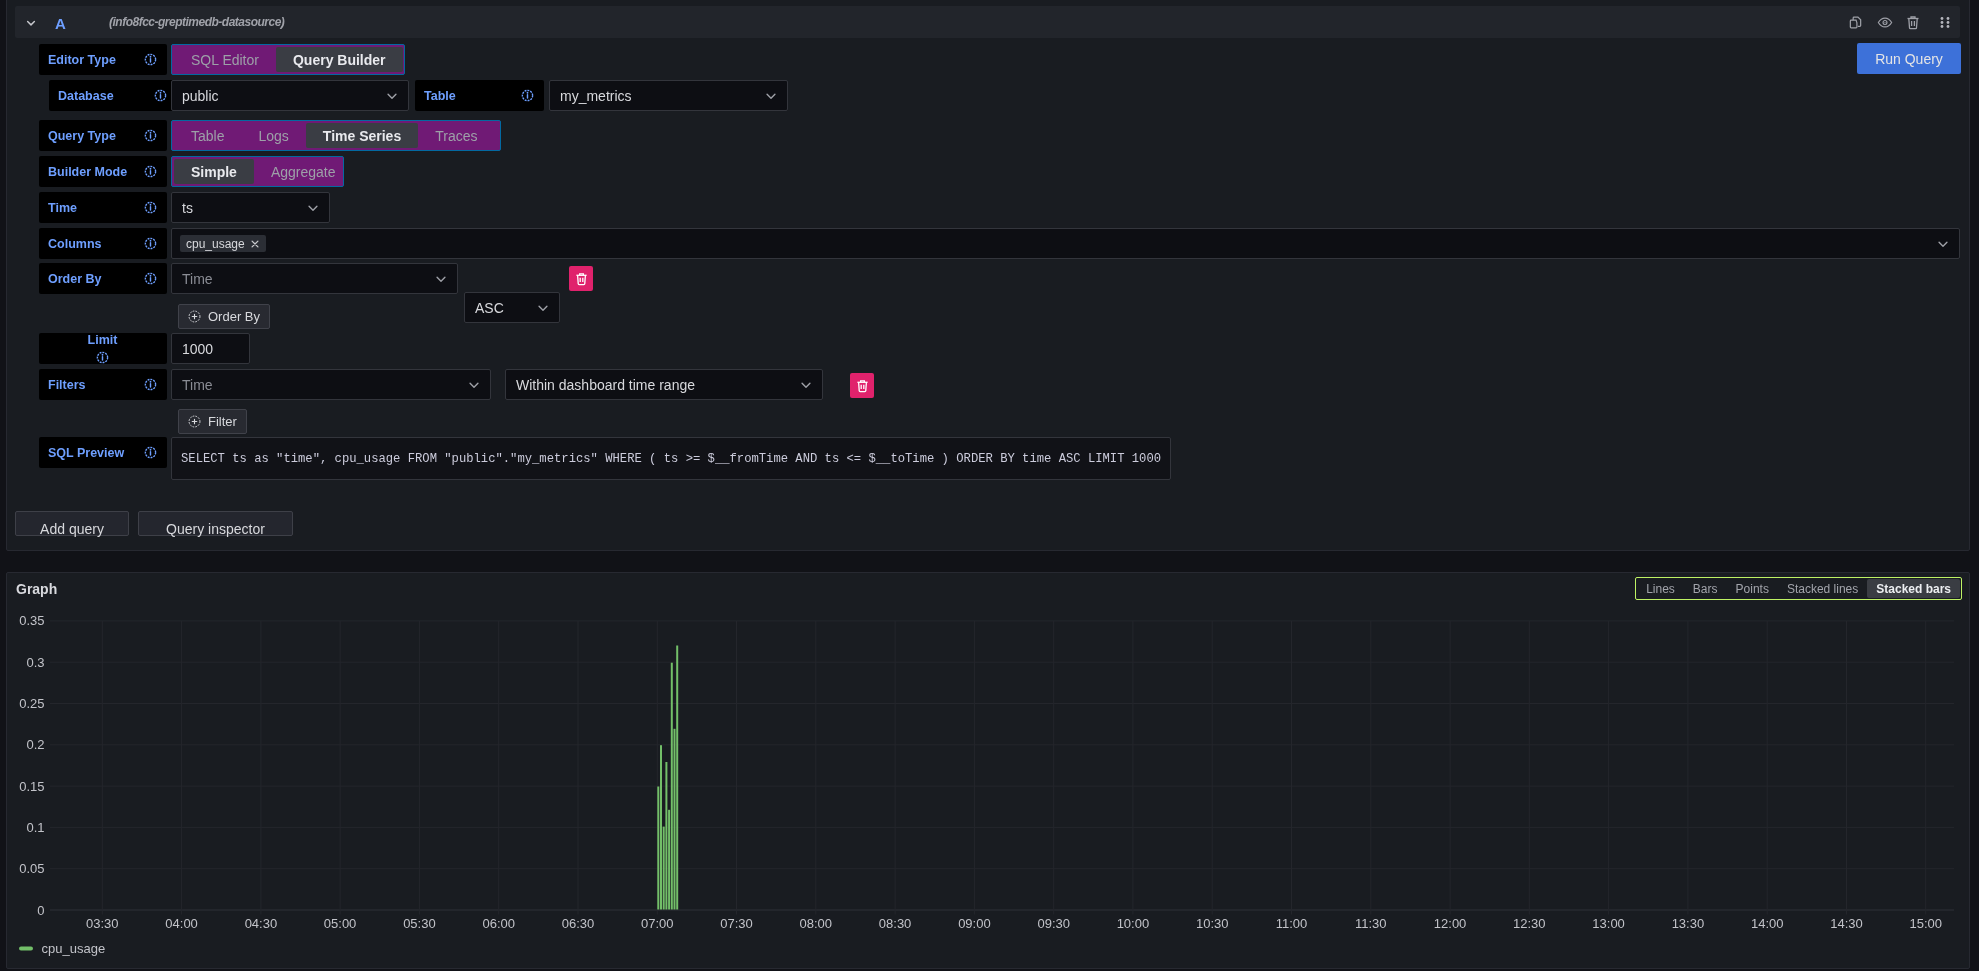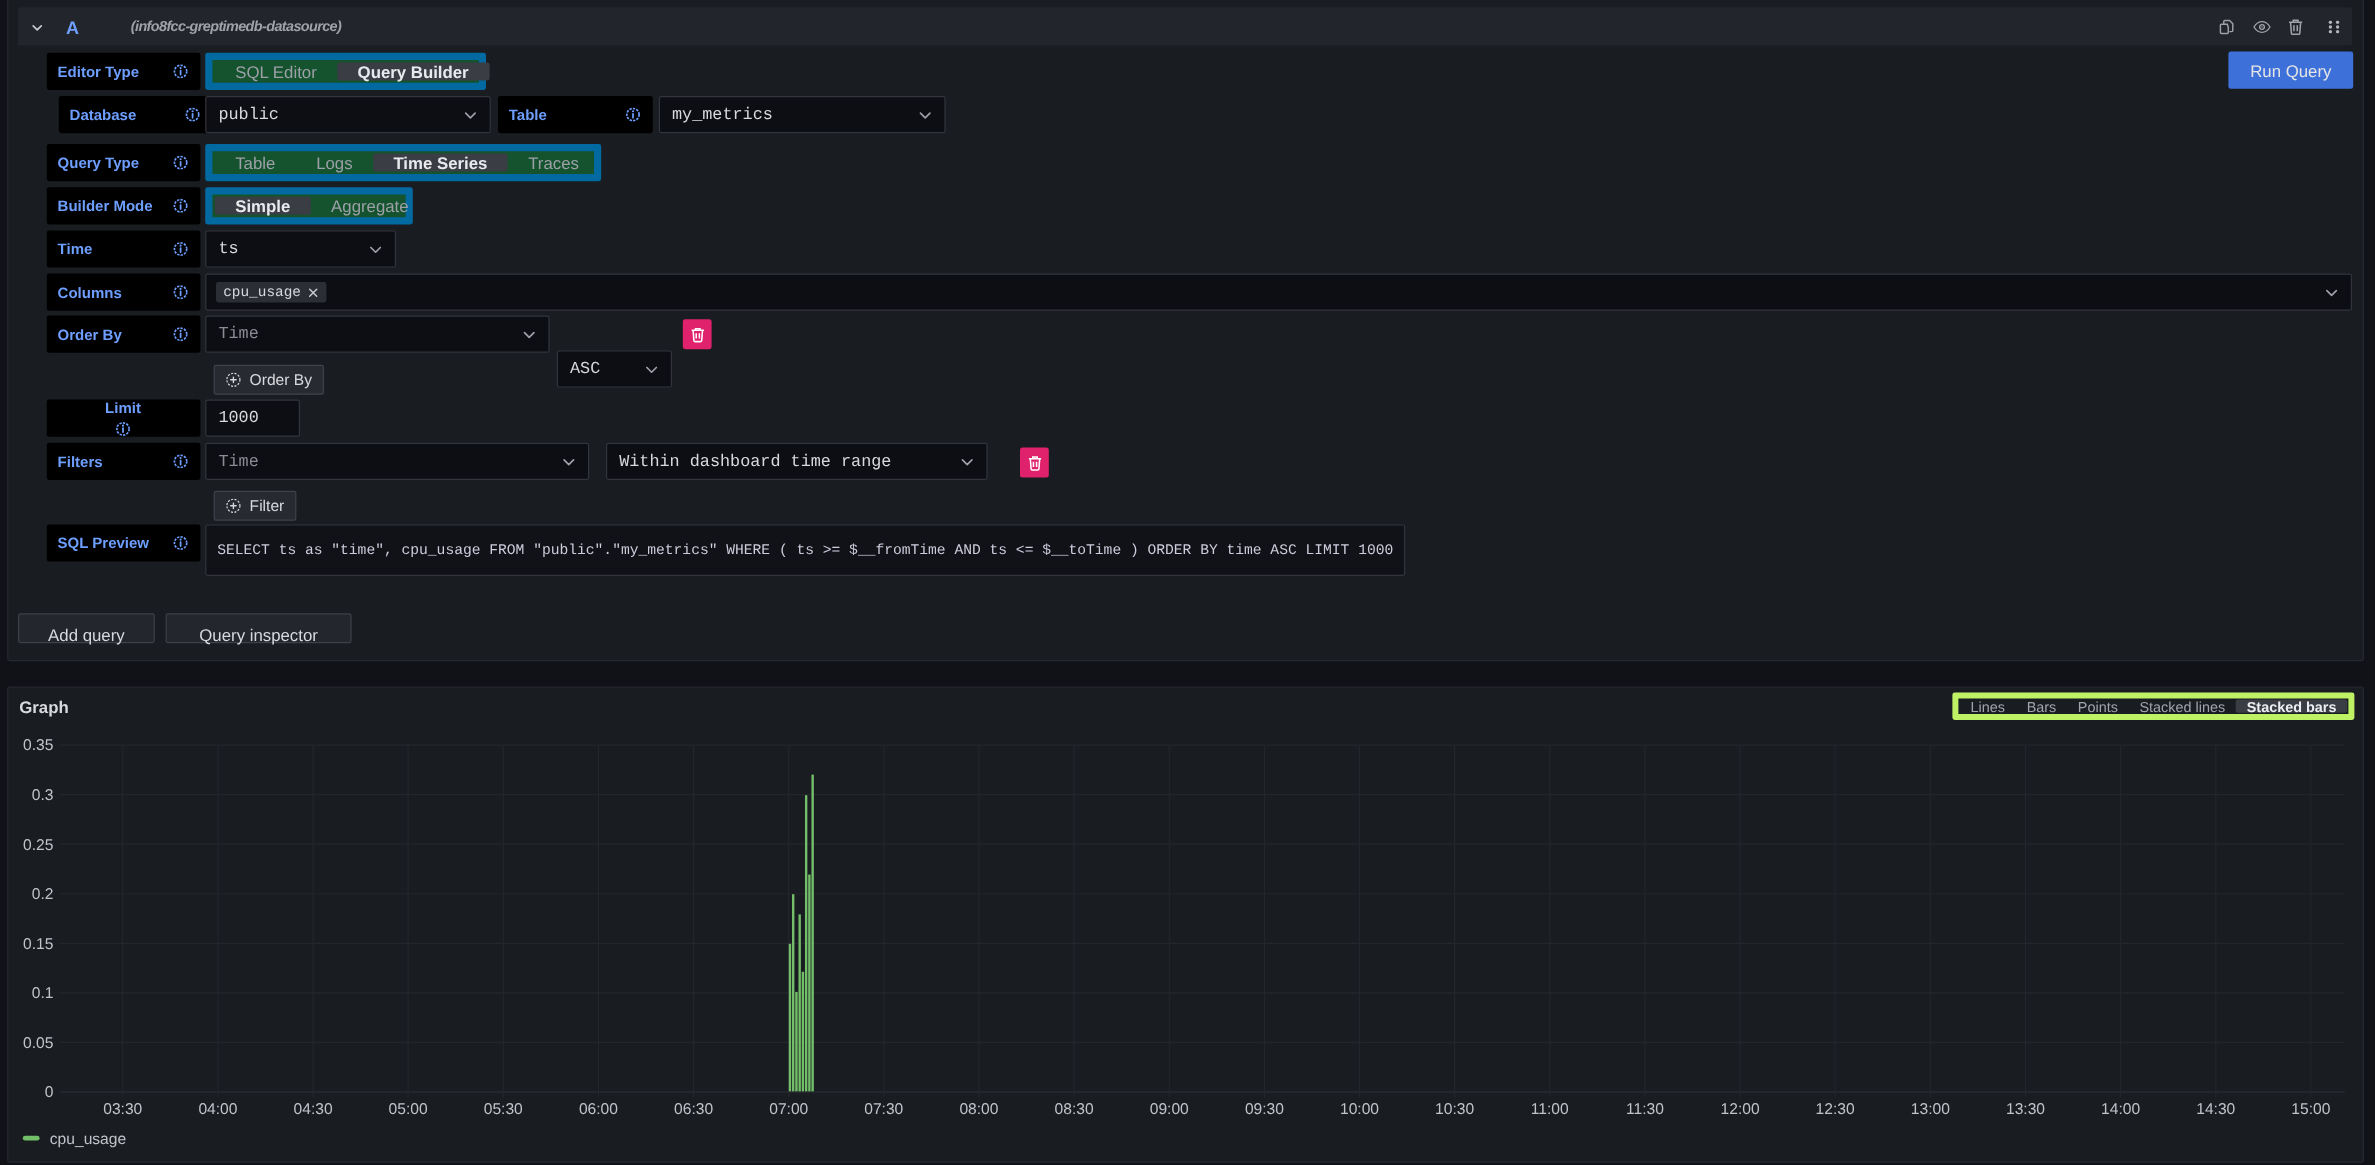--- a/index.html
+++ b/index.html
@@ -7,24 +7,24 @@
   font-family:"Liberation Sans", sans-serif; }
 #page { position:absolute; left:0; top:0; width:1979px; height:971px; }
 .abs { position:absolute; }
 .panelbg { position:absolute; background:#191c21; border:1px solid #272931; border-radius:2px; }
 .label { position:absolute; height:31px; background:#000000; border-radius:2px;
   color:#6e9fff; font-size:12.5px; font-weight:600; display:flex; align-items:center;
   padding:0 10px 0 9px; }
 .label .ltx { flex:1 1 auto; }
 .sel { position:absolute; white-space:nowrap; height:31px; background:#0d0e13; border:1px solid #33353c;
   border-radius:2px; color:#d8d9dd; font-size:14px; display:flex; align-items:center;
-  padding:0 10px;font-family:Liberation Mono, monospace; }
+  padding:0 10px; }
 .sel .chev { position:absolute; right:9px; top:8px; }
 .ph { color:#8a8c94; }
-.radio { position:absolute; height:31px; background:#14532d; border:6px solid #0369a1;
+.radio { position:absolute; height:31px; background:#701a75; border:1px solid #0369a1;
   border-radius:2px; display:flex; align-items:stretch; padding:2px; }
 .radio .opt { display:flex; align-items:center; padding:0 17px; font-size:14px;
   color:#9da0a8; font-weight:400; border-radius:2px; white-space:nowrap; flex:0 0 auto; }
 .radio .opt.on { background:#3a3d44; color:#e9eaee; font-weight:700; }
 .btn2 { position:absolute; white-space:nowrap; height:25px; background:#282a31; border:1px solid #40424a;
   border-radius:2px; color:#d8d9dd; font-size:13px; font-weight:500; display:flex;
   align-items:center; gap:7px; padding:0 9px; }
 .trashbtn { position:absolute; width:24px; height:25px; background:#e0226c; border-radius:2px;
   display:flex; align-items:center; justify-content:center; }
 .bigbtn { position:absolute; white-space:nowrap; height:25px; background:#24262e; border:1px solid #3e4048;
@@ -278,21 +278,21 @@
   <div class="bigbtn" style="left:138px; top:511px; width:155px;">
     <svg width="14" height="14" viewBox="0 0 16 16" fill="none">
         <circle cx="8" cy="8" r="6.6" stroke="#d8d9dd" stroke-width="1.3"></circle>
         <path d="M8 7.3v3.6" stroke="#d8d9dd" stroke-width="1.5" stroke-linecap="round"></path>
         <circle cx="8" cy="4.9" r="1" fill="#d8d9dd"></circle>
       </svg>
     <span>Query inspector</span>
   </div>
 
   <div class="abs" style="left:16px; top:581px; color:#d8d9de; font-size:14px; font-weight:600;">Graph</div>
-  <div class="abs" style="right:17px; top:577px; height:23px; background:#191c21; border:5px solid #bef264; border-radius:2px; display:flex; align-items:stretch; padding:1px;" id="graphradio">
+  <div class="abs" style="right:17px; top:577px; height:23px; background:#191c21; border:1px solid #bef264; border-radius:2px; display:flex; align-items:stretch; padding:1px;" id="graphradio">
     <div class="gopt">Lines</div>
       <div class="gopt">Bars</div>
       <div class="gopt">Points</div>
     <div class="gopt">Stacked lines</div>
       <div class="gopt on">Stacked bars</div>
   </div>
 
   <svg class="abs" style="left:0; top:0;" width="1979" height="971" id="chart" font-family="Liberation Sans, sans-serif">
     <line x1="50" y1="910.0" x2="1954" y2="910.0" stroke="#2f3138" stroke-width="1"></line>
     <text x="44.5" y="914.5" text-anchor="end" font-size="13" fill="#c2c3c9">0</text>

